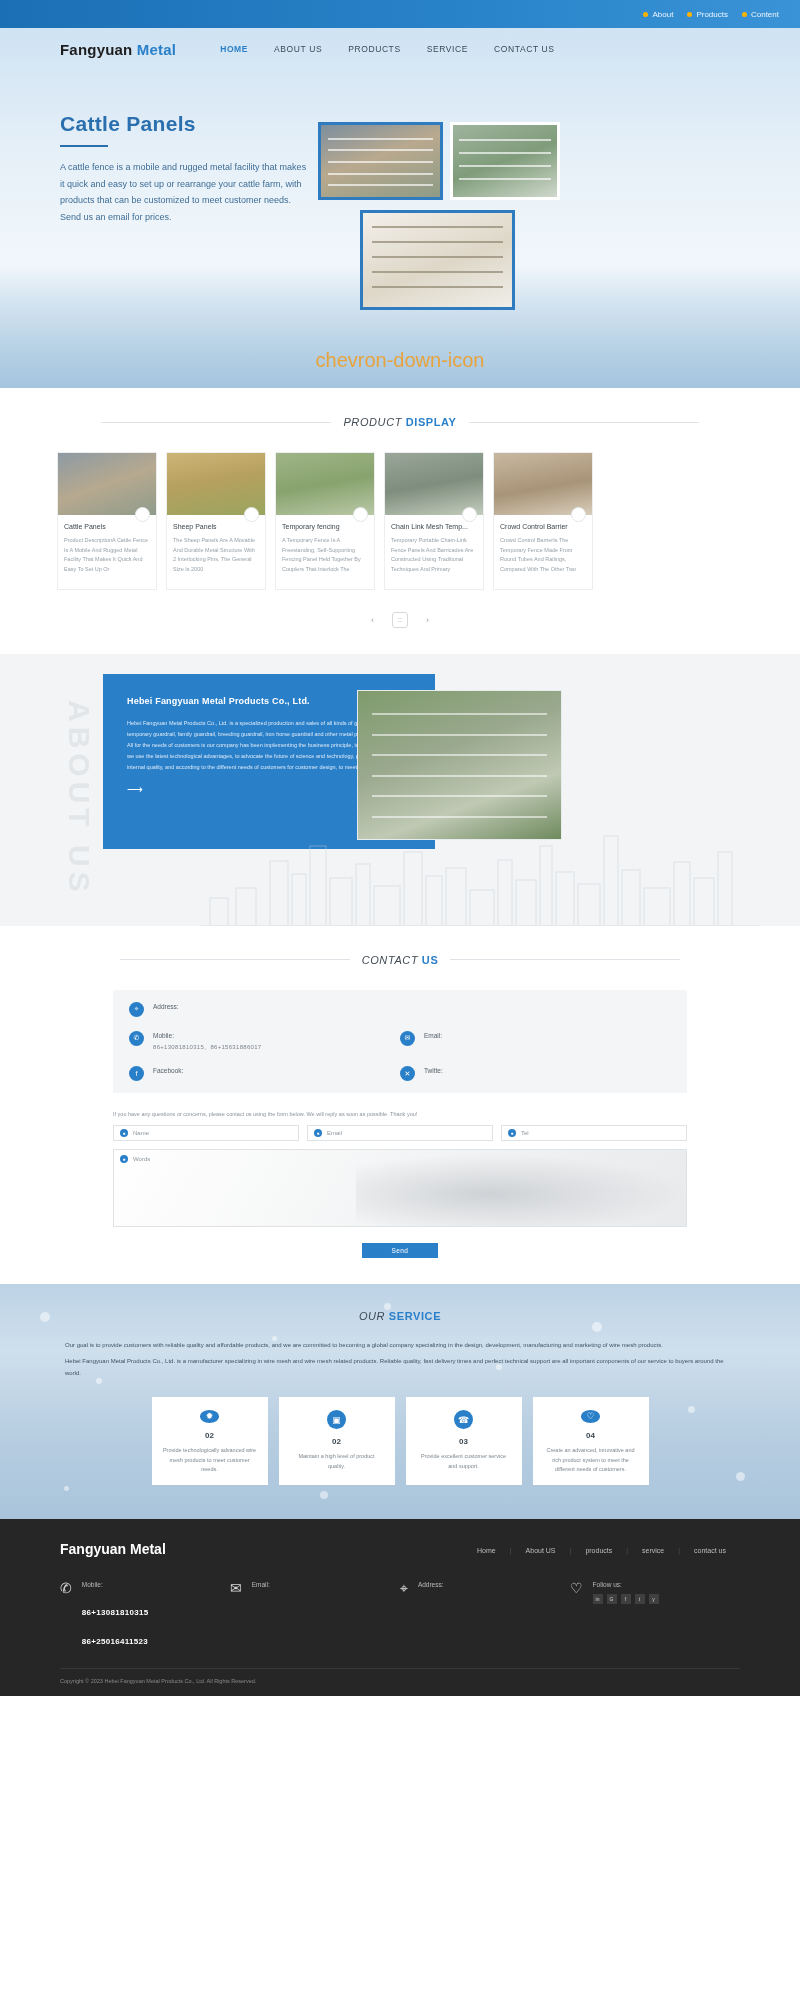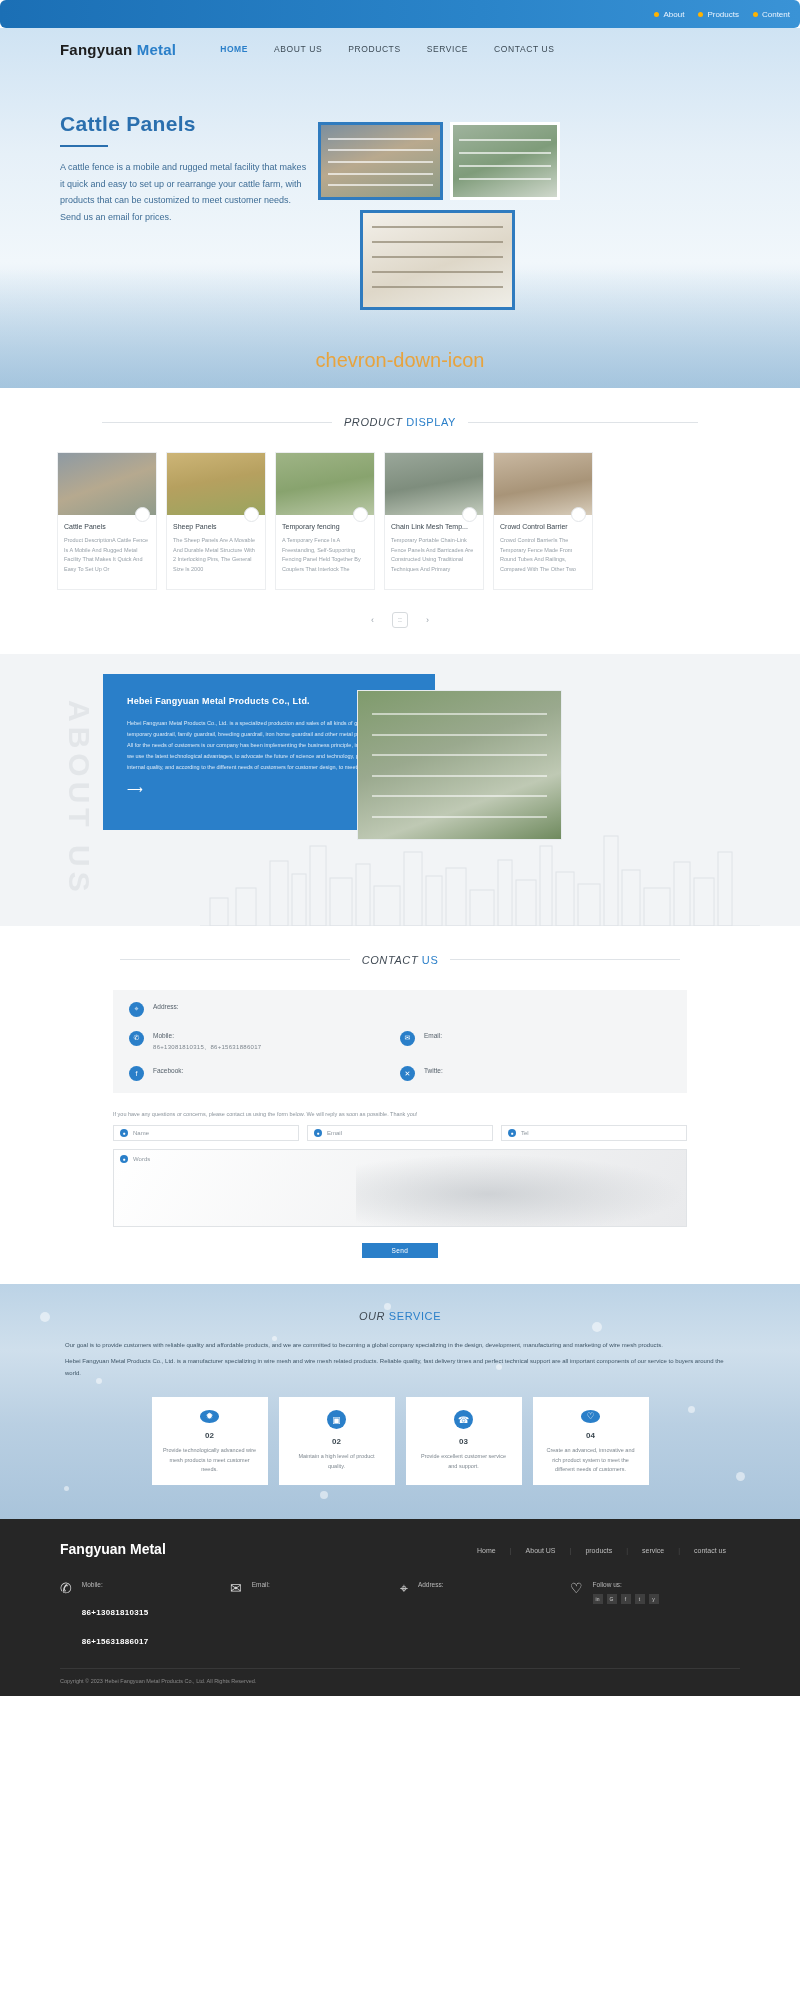--- a/index.html
+++ b/index.html
@@ -12,23 +12,22 @@
   }
   .page { width: 800px; position: relative; }
 
   
   .topbar {
     height: 28px;
     background: linear-gradient(90deg, #1b6fb5 0%, #2a84c9 60%, #3a93d6 100%);
     display: flex;
     align-items: center;
     justify-content: flex-end;
-    padding-right: 10px;
+    padding-right: 21px;
     gap: 14px;
-    border-radius: 6px;
   }
   .topbar-item {
     display: flex;
     align-items: center;
     gap: 4px;
     font-size: 8px;
     color: #eaf4ff;
   }
   .topbar-dot { width: 5px; height: 5px; background: #ffb300; border-radius: 50%; display: inline-block; }
 
@@ -102,21 +101,21 @@
     font-size: 20px; color: #e8a33d; z-index: 6; line-height: 1; cursor: pointer;
   }
 
   
   .sec-head {
     display: flex; align-items: center; justify-content: center;
     gap: 12px; padding: 28px 0 0 0;
   }
   .sec-head .line { width: 230px; height: 1px; background: #dfe3e7; }
   .sec-title { font-size: 11px; letter-spacing: .6px; color: #5a6570; white-space: nowrap; }
-  .sec-title b { color: #2a7fc9; font-weight: normal; }
+  .sec-title b { color: #2a7fc9; font-weight: bold; }
   .sec-title .dark { color: #404a54; font-style: italic; }
 
   
   .products {
     display: flex; gap: 9px; padding: 24px 57px 0 57px;
   }
   .pcard { width: 100px; background: #fff; border: 1px solid #eceef0; position: relative; }
   .pcard .thumb { height: 62px; width: 100%; }
   .pcard .body { padding: 8px 6px 14px 6px; }
   .pcard .pname { font-size: 7px; color: #3b464f; margin-bottom: 6px; }
@@ -152,21 +151,21 @@
     position: absolute; left: 0; right: 0; bottom: 0; height: 110px;
     opacity: .45;
   }
   .about-stage { position: relative; height: 230px; margin-top: 20px; }
   .about-watermark {
     position: absolute; left: 62px; top: 26px;
     writing-mode: vertical-rl;
     font-size: 30px; letter-spacing: 5px; color: #e3e6e9; font-weight: bold;
   }
   .about-card {
-    position: absolute; left: 103px; top: 0; width: 332px; height: 156px;
+    position: absolute; left: 103px; top: 0; width: 332px; height: 175px;
     background: #2a7fc9; color: #fff; padding: 22px 24px;
   }
   .about-card h3 { font-size: 9px; margin-bottom: 12px; letter-spacing: .2px; }
   .about-card p { font-size: 5.5px; line-height: 2.0; color: #dceaf7; }
   .about-card .arrow { margin-top: 10px; font-size: 11px; }
   .about-photo {
     position: absolute; left: 357px; top: 16px; width: 205px; height: 150px;
     background: linear-gradient(160deg,#7f9b6c 0%, #9aa98e 40%, #bfc9b4 70%, #6f8a5e 100%);
     border: 1px solid #e8ecef;
   }
@@ -599,21 +598,21 @@
         <span>contact us</span>
       </div>
     </div>
 
     <div class="f-mid">
       <div class="f-col">
         <div class="f-ico">✆</div>
         <div>
           <div class="f-lab">Mobile:</div>
           <div class="f-val">86+13081810315</div>
-          <div class="f-val">86+15631886017</div>
+          <div class="f-val">86+25016411523</div>
         </div>
       </div>
       <div class="f-col">
         <div class="f-ico">✉</div>
         <div>
           <div class="f-lab">Email:</div>
           <div class="f-val small"></div>
         </div>
       </div>
       <div class="f-col">

